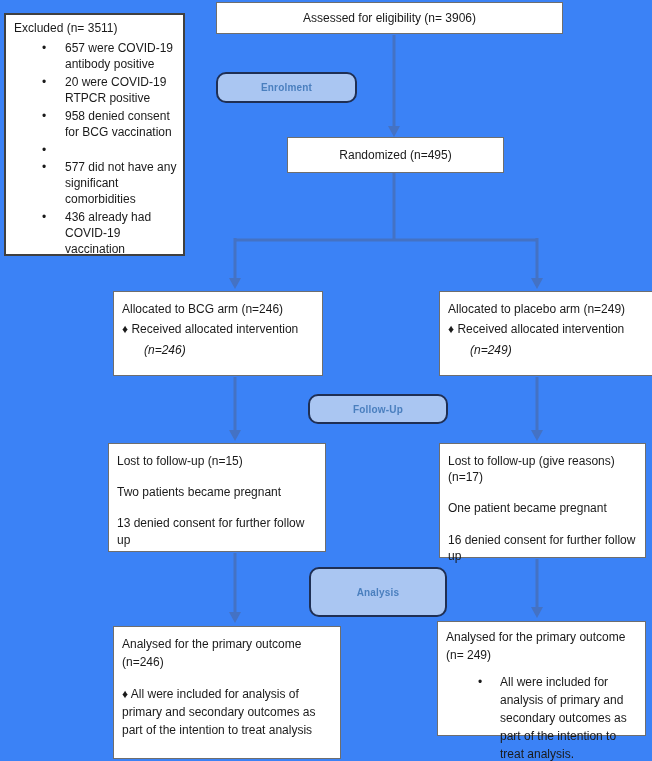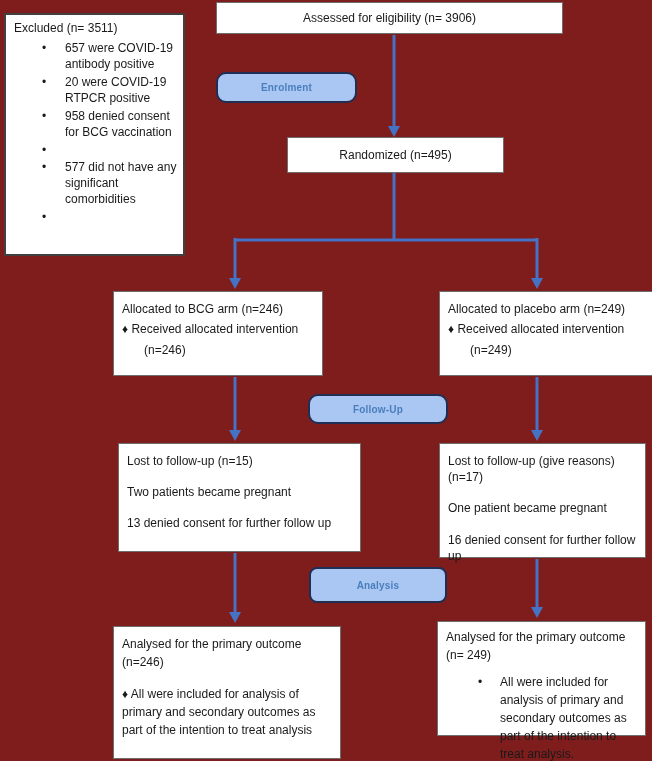--- a/index.html
+++ b/index.html
@@ -13,21 +13,21 @@
   }
   html,body{margin:0;padding:0;}
   body{
     font-family:"Liberation Sans","DejaVu Sans",sans-serif;
     background:#ffffff;
     color:var(--ink);
   }
   .canvas{
     position:relative;
     width:652px;height:761px;
-    background:#7f1d1d;
+    background:#3b82f6;
     overflow:hidden;
   }
   .box{
     position:absolute;
     background:#ffffff;
     border:1px solid var(--box-border);
     box-sizing:border-box;
     font-size:12px;
     line-height:1.4;
   }
@@ -52,29 +52,29 @@
   #assessed{left:216px;top:2px;width:347px;height:32px;padding-top:7px;}
   #excluded{left:4px;top:13px;width:181px;height:243px;border-width:2px;border-color:var(--excl-border);padding:5px 4px 0 8px;font-size:12px;}
   #excluded .title{margin:0 0 4px 0;}
   #excluded .xlist{margin:0;padding:0;list-style:none;}
   #excluded .xitem{display:flex;line-height:1.33;margin:0 0 2px 0;}
   #excluded .xbullet{width:23px;margin-left:28px;flex:0 0 auto;font-size:12px;}
   #excluded .xtext{flex:1 1 auto;}
   #randomized{left:287px;top:137px;width:217px;height:36px;padding-top:9px;}
   #enrolment-stage{left:216px;top:72px;width:141px;height:31px;}
   #followup-stage{left:308px;top:394px;width:140px;height:30px;}
-  #analysis-stage{left:309px;top:567px;width:138px;height:36px;border-radius:8px;}
+  #analysis-stage{left:309px;top:567px;width:138px;height:50px;}
 
   .alloc{line-height:1.7;padding:7px 4px 0 8px;}
   #alloc-bcg{left:113px;top:291px;width:210px;height:85px;}
   #alloc-placebo{left:439px;top:291px;width:249px;height:85px;}
-  .alloc .sub{padding-left:22px;}
+  .alloc .sub{padding-left:22px;font-style:italic;}
 
   .lost{padding:9px 6px 0 8px;line-height:1.35;}
-  #lost-bcg{left:118px;top:443px;width:243px;height:109px;}
+  #lost-bcg{left:108px;top:443px;width:218px;height:109px;}
   #lost-placebo{left:439px;top:443px;width:207px;height:115px;}
   .lost p{margin:0 0 15px 0;}
   .lost p:last-child{margin-bottom:0;}
 
   #analysed-bcg{left:113px;top:626px;width:228px;height:133px;padding:8px 12px 0 8px;line-height:1.5;}
   #analysed-bcg .note{margin-top:14px;}
   #analysed-placebo{left:437px;top:621px;width:209px;height:115px;padding:6px 6px 0 8px;line-height:1.5;}
   #analysed-placebo .bullet-row{display:flex;margin-top:9px;}
   #analysed-placebo .bbullet{width:22px;margin-left:32px;flex:0 0 auto;}
   #analysed-placebo .btext{flex:1 1 auto;max-width:148px;}
@@ -133,20 +133,21 @@
         </li>
       <li class="xitem">
           <span class="xbullet">•</span>
         </li>
       <li class="xitem">
           <span class="xbullet">•</span>
           <span class="xtext">577 did not have any significant comorbidities</span>
         </li>
       <li class="xitem">
           <span class="xbullet">•</span>
+          <span class="xtext">436 already had COVID-19 vaccination</span>
         </li>
     </ul>
   </div>
 
   <div class="stage" id="enrolment-stage">
     <span>Enrolment</span>
   </div>
 
   <div class="box center" id="randomized">
     <span>Randomized (n=495)</span>

